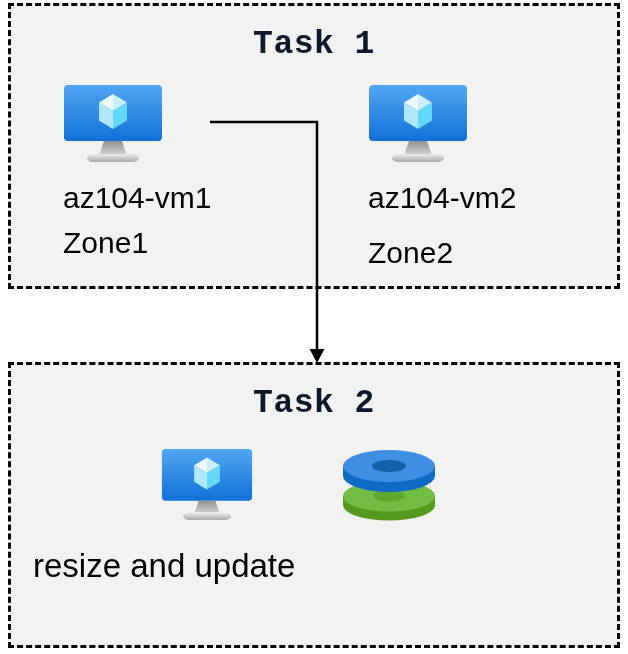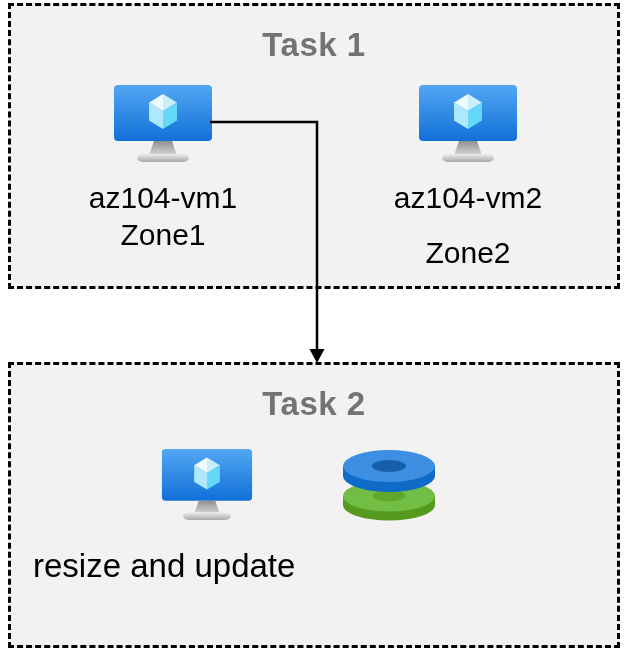--- a/index.html
+++ b/index.html
@@ -21,27 +21,27 @@
   }
   #task1-box { top: 3px; height: 286px; }
   #task2-box { top: 362px; height: 286px; }
   .task-title {
     position: absolute;
     top: 20px; left: 0;
     width: 100%;
     text-align: center;
     font-size: 33px;
     font-weight: 600;
-    color: #737373;
+    color: #0f172a;
     letter-spacing: 0.5px;
+    font-family: Liberation Mono, monospace;
   }
   .vm-node {
     position: absolute;
     width: 200px;
-    text-align: center;
   }
   #vm-node-1 { left: 52px; top: 79px; }
   #vm-node-2 { left: 357px; top: 79px; }
   .vm-icon-wrap { display: inline-block; }
   .vm-label {
     margin-top: 12px;
     font-size: 30px;
     line-height: 37px;
     color: #000;
   }
@@ -92,21 +92,21 @@
         <rect x="1" y="0" width="98" height="56" rx="4" fill="url(#g-screen)"></rect>
         <polygon points="41,56 59,56 63.5,69 36.5,69" fill="url(#g-neck)"></polygon>
         <path d="M31,69 h38 c4,0 7,1.8 7,4 s-3,4 -7,4 h-38 c-4,0 -7,-1.8 -7,-4 s3,-4 7,-4 z" fill="url(#g-base)"></path>
         <polygon points="50,9 36,17.5 50,26" fill="#edfaff"></polygon>
         <polygon points="50,9 64,17.5 50,26" fill="#cbeefb"></polygon>
         <polygon points="36,17.5 50,26 50,44 36,35.5" fill="#afe8fc"></polygon>
         <polygon points="64,17.5 50,26 50,44 64,35.5" fill="#63d8f8"></polygon>
       </svg>
     </span>
     <div class="vm-label">az104-vm1</div>
-    <div class="vm-label" style="margin-top:0;">Zone1</div>
+    <div class="vm-label" style="margin-top:8px;">Zone1</div>
   </div>
 
   <div class="vm-node" id="vm-node-2">
     <span class="vm-icon-wrap">
       <svg width="100" height="78" viewBox="0 0 100 78">
         <rect x="1" y="0" width="98" height="56" rx="4" fill="url(#g-screen)"></rect>
         <polygon points="41,56 59,56 63.5,69 36.5,69" fill="url(#g-neck)"></polygon>
         <path d="M31,69 h38 c4,0 7,1.8 7,4 s-3,4 -7,4 h-38 c-4,0 -7,-1.8 -7,-4 s3,-4 7,-4 z" fill="url(#g-base)"></path>
         <polygon points="50,9 36,17.5 50,26" fill="#edfaff"></polygon>
         <polygon points="50,9 64,17.5 50,26" fill="#cbeefb"></polygon>

